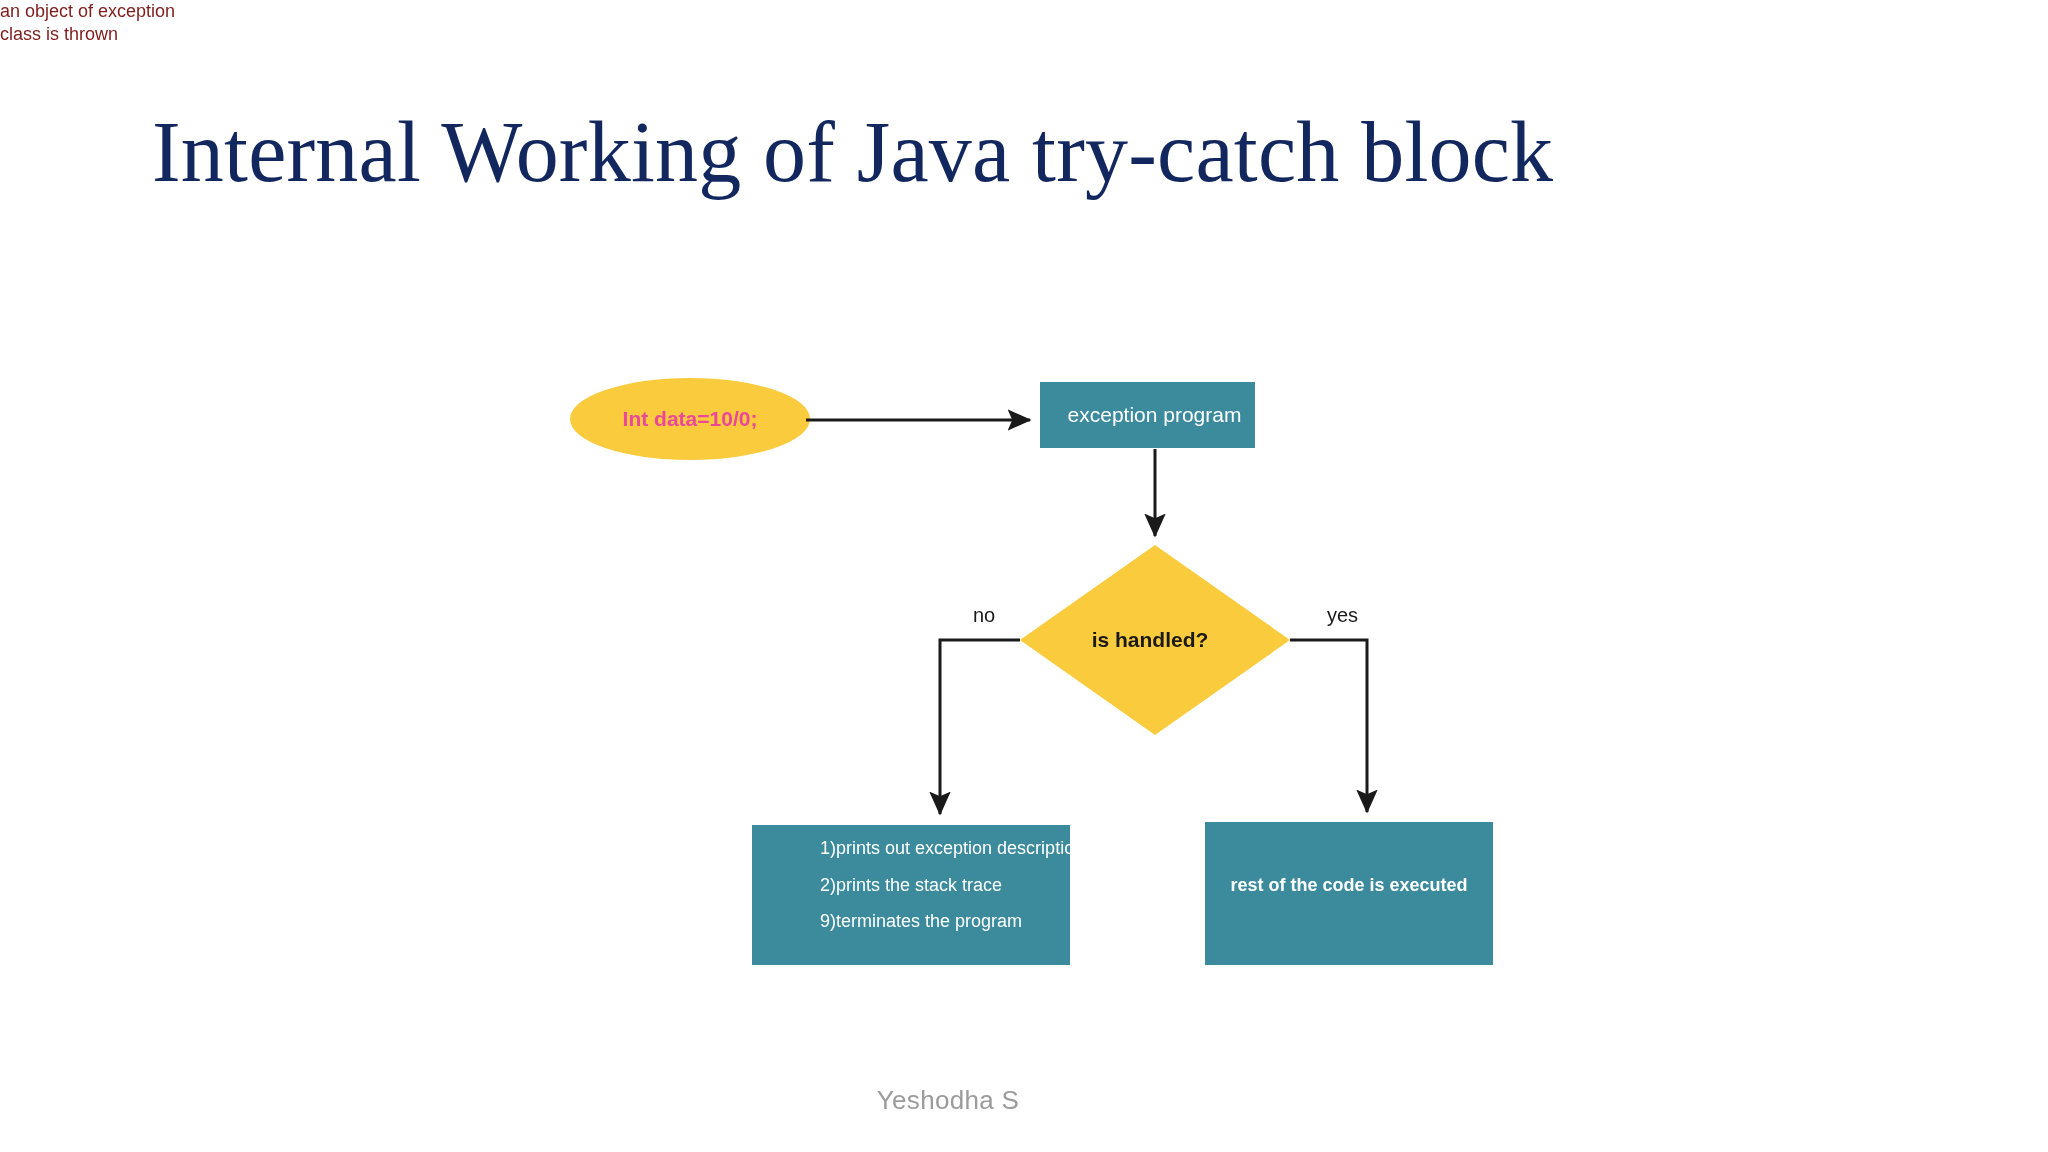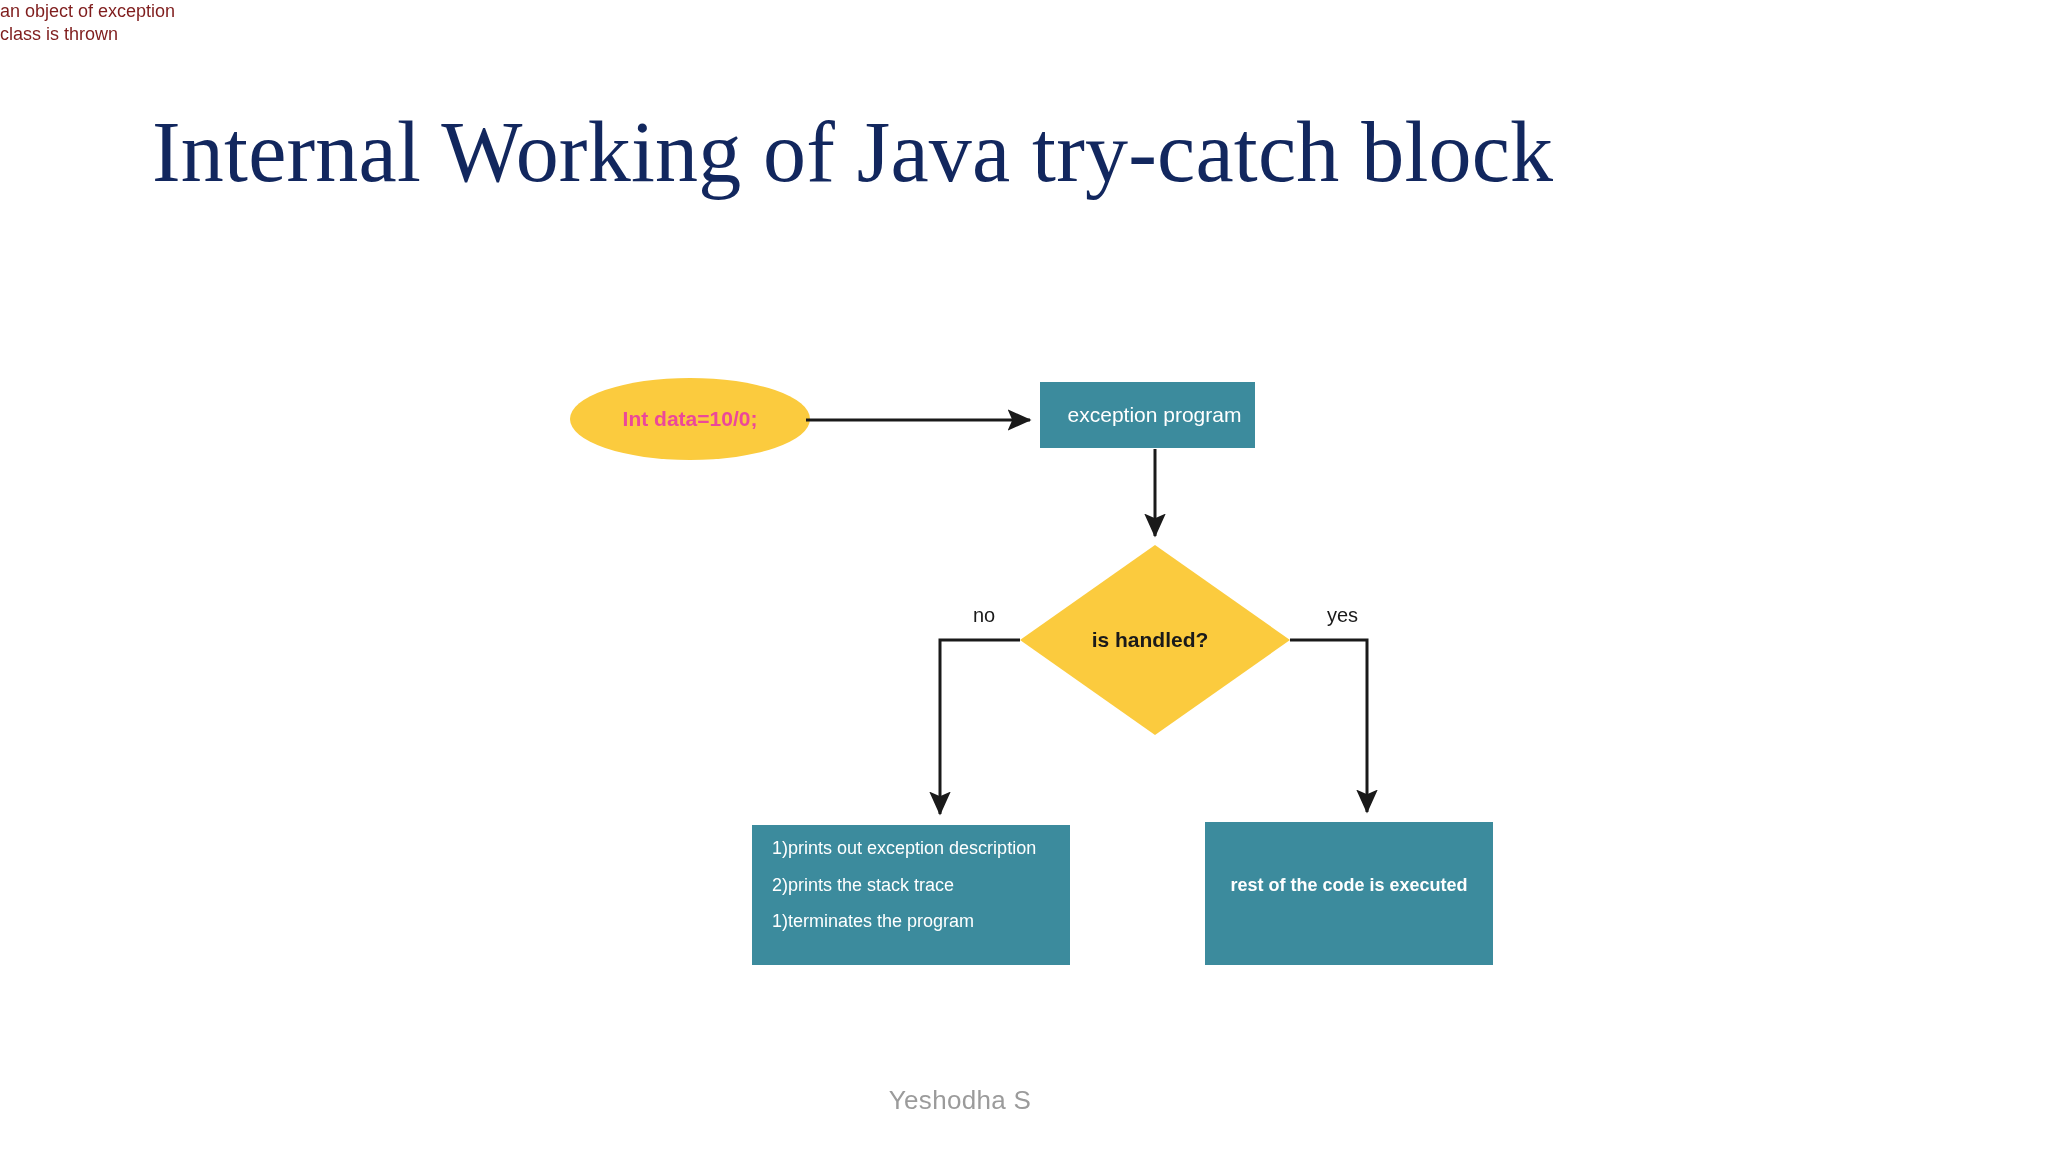--- a/index.html
+++ b/index.html
@@ -116,20 +116,21 @@
     flex-direction: column;
     justify-content: space-between;
     padding: 10px 20px 14px 20px;
     box-sizing: border-box;
     pointer-events: none;
   }
   #box-left-list .list-line {
     font-size: 18px;
     color: #ffffff;
     white-space: nowrap;
+    margin-left: 48px;
   }
 
   #label-rest-of-code {
     left: 1205px;
     top: 855px;
     width: 288px;
     height: 60px;
     font-size: 18px;
     color: #ffffff;
   }
@@ -137,21 +138,20 @@
   
   #slide-footer {
     position: absolute;
     left: 0;
     top: 1085px;
     width: 1896px;
     text-align: center;
     font-size: 26px;
     color: #9b9b9b;
     letter-spacing: 0.3px;
-    padding-left: 12px;
   }
 </style>
 </head>
 <body>
 
 <div id="slide-title">Internal Working of Java try-catch block</div>
 
 <div id="diagram">
 
   <svg id="diagram-svg" width="2048" height="1152">
@@ -191,19 +191,19 @@
     <div>class is thrown</div>
   </div>
 
   <div class="branch-label" id="label-no">no</div>
 
   <div class="branch-label" id="label-yes">yes</div>
 
   <div id="box-left-list">
     <div class="list-line">1)prints out exception description</div>
     <div class="list-line">2)prints the stack trace</div>
-    <div class="list-line">1)terminates the program</div>
+    <div class="list-line">9)terminates the program</div>
   </div>
 
   <div class="node-label" id="label-rest-of-code">rest of the code is executed</div>
 </div>
 
 <div id="slide-footer">Yeshodha S</div>
 
 </body></html>

